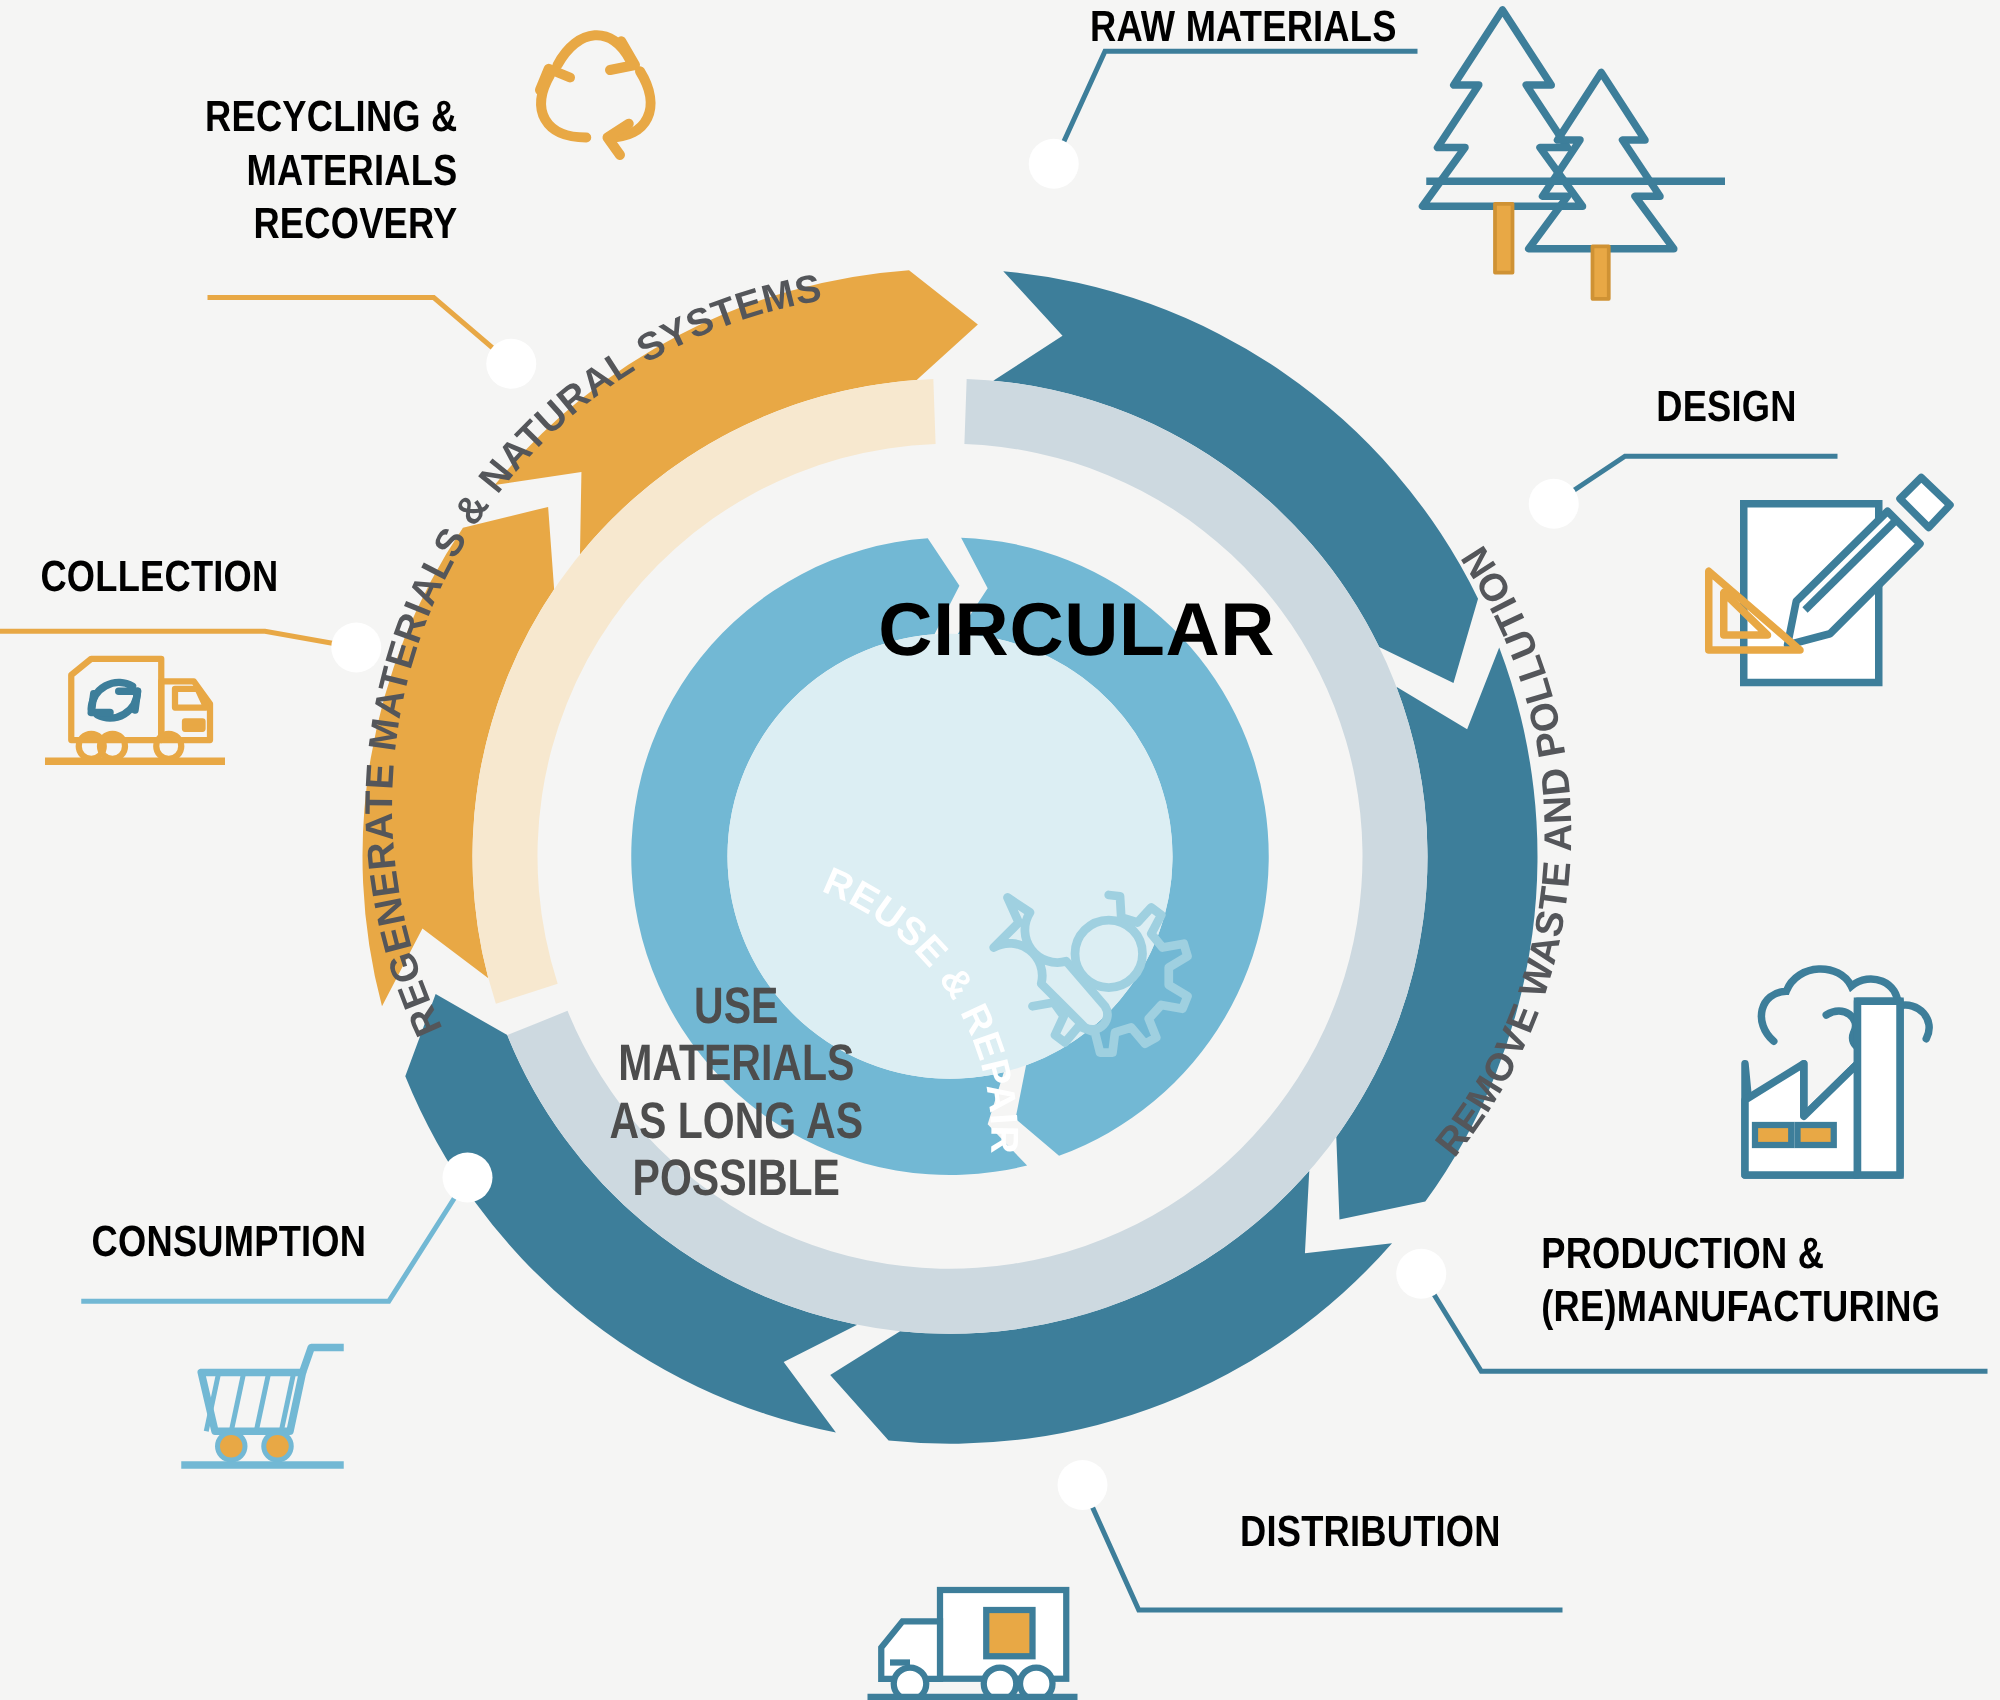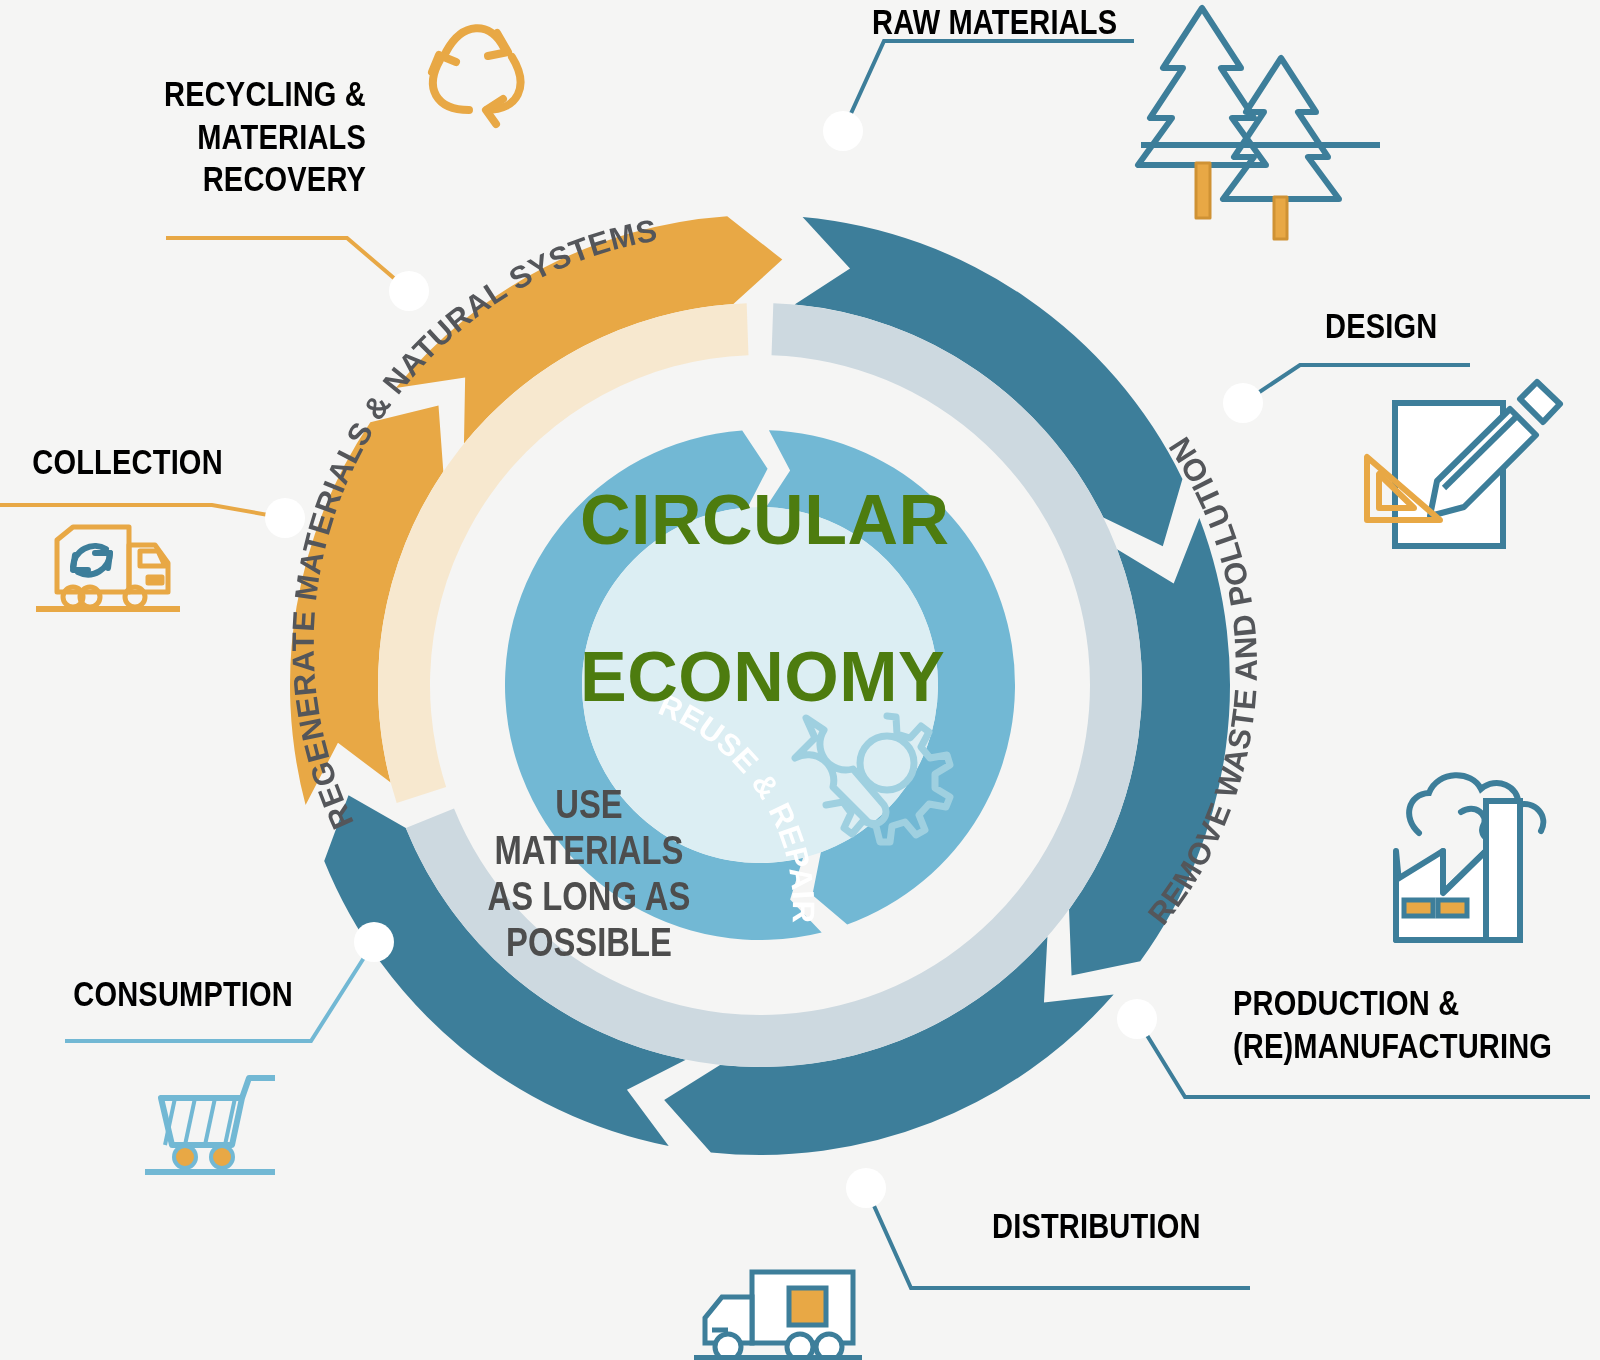--- a/index.html
+++ b/index.html
@@ -22,25 +22,25 @@
     color:#000;
     line-height:1.22;
     white-space:pre-line;
     transform:scaleX(0.83);
   }
   .lbl.r{transform-origin:right center;text-align:right;}
   .lbl.l{transform-origin:left center;text-align:left;}
 
   .title{
     position:absolute;
-    color:#4d7c0f;
-    font-size:70px;
+    color:#000000;
+    font-size:60px;
     font-weight:bold;
     line-height:1.12;
-    text-align:left;
+    text-align:right;
     letter-spacing:0.5px;
     white-space:pre-line;
   }
   .centertxt{
     position:absolute;
     color:#4d4d4d;
     font-weight:bold;
     font-size:41px;
     line-height:1.12;
     text-align:center;
@@ -271,21 +271,20 @@
       <circle cx="887" cy="763" r="27"></circle>
       <path d="M887 717 L896 718 L897 735 L910 739 L921 727 L929 733 L921 748 L930 759
                L947 756 L950 766 L935 775 L935 789 L950 798 L946 808 L929 805 L919 816
                L925 831 L916 836 L905 823 L892 827 L890 843 L880 843 L876 827 L863 822
                L852 835 L844 829 L851 814 L843 803 L826 806" transform="translate(0,-1)"></path>
     </g>
   </svg>
 
   <div class="title" style="left:580px;top:403px;width:440px;">
     <span>CIRCULAR</span><br>
-    <span>ECONOMY</span>
   </div>
 
   <div class="centertxt" style="left:444px;top:782px;width:290px;">USE
 MATERIALS
 AS LONG AS
 POSSIBLE</div>
 
   <div class="lbl l" style="left:872px;top:1px;">RAW MATERIALS</div>
 
   <div class="lbl l" style="left:1325px;top:305px;">DESIGN</div>

